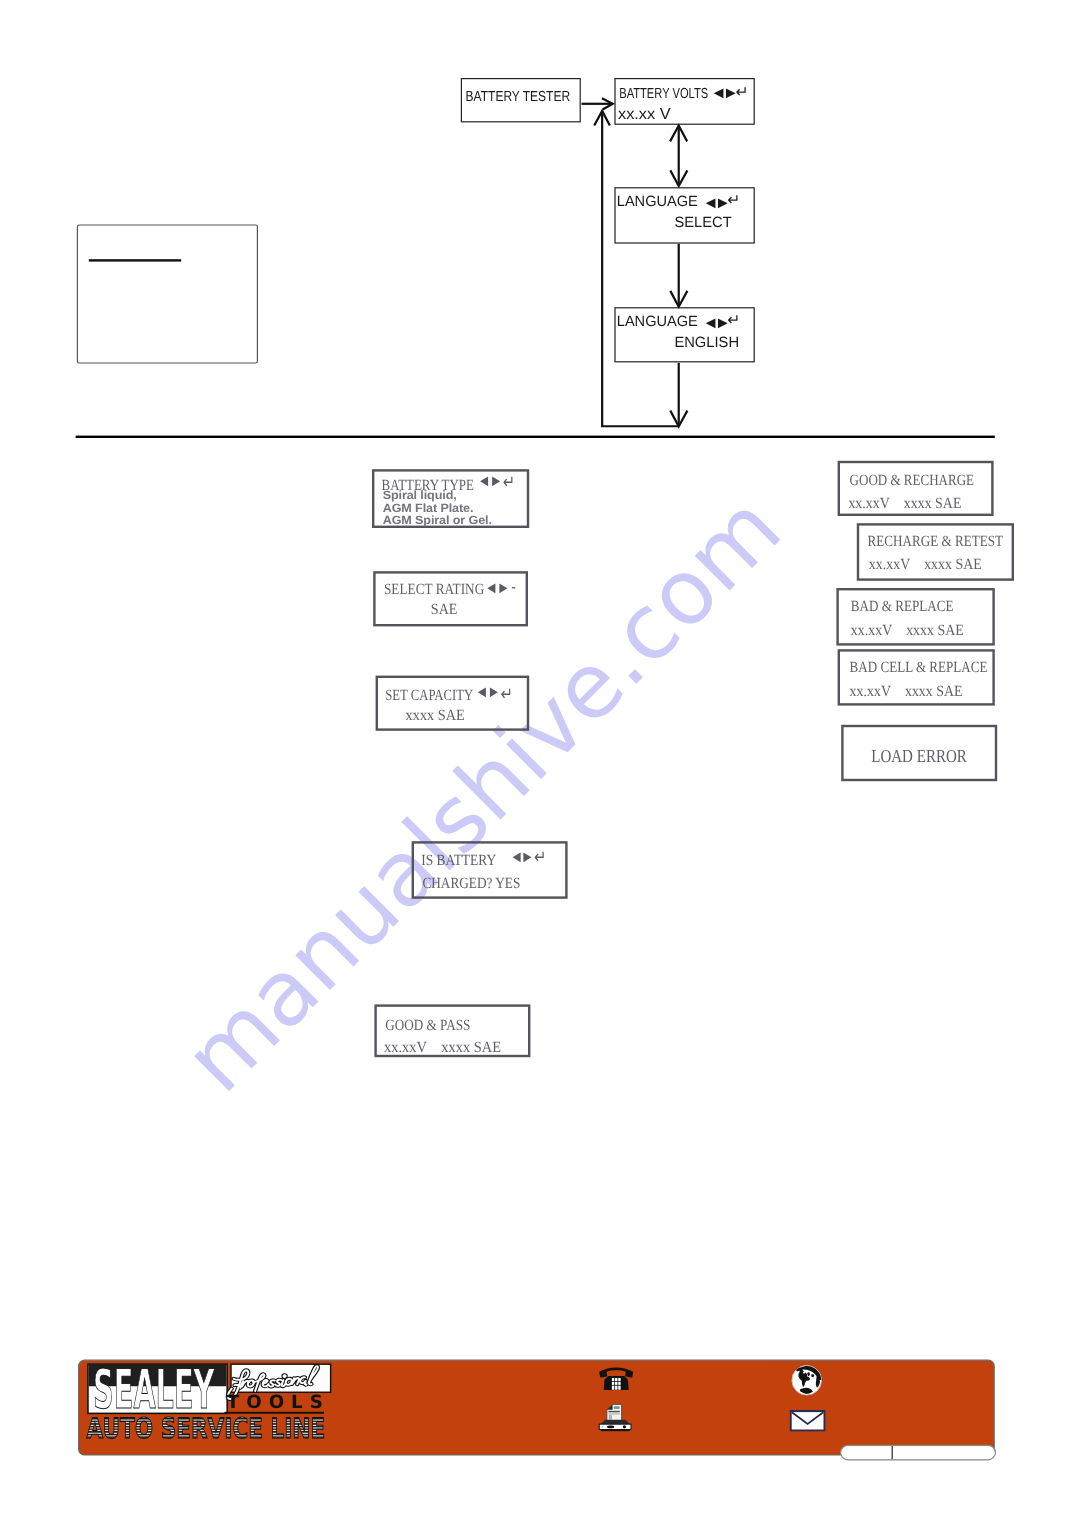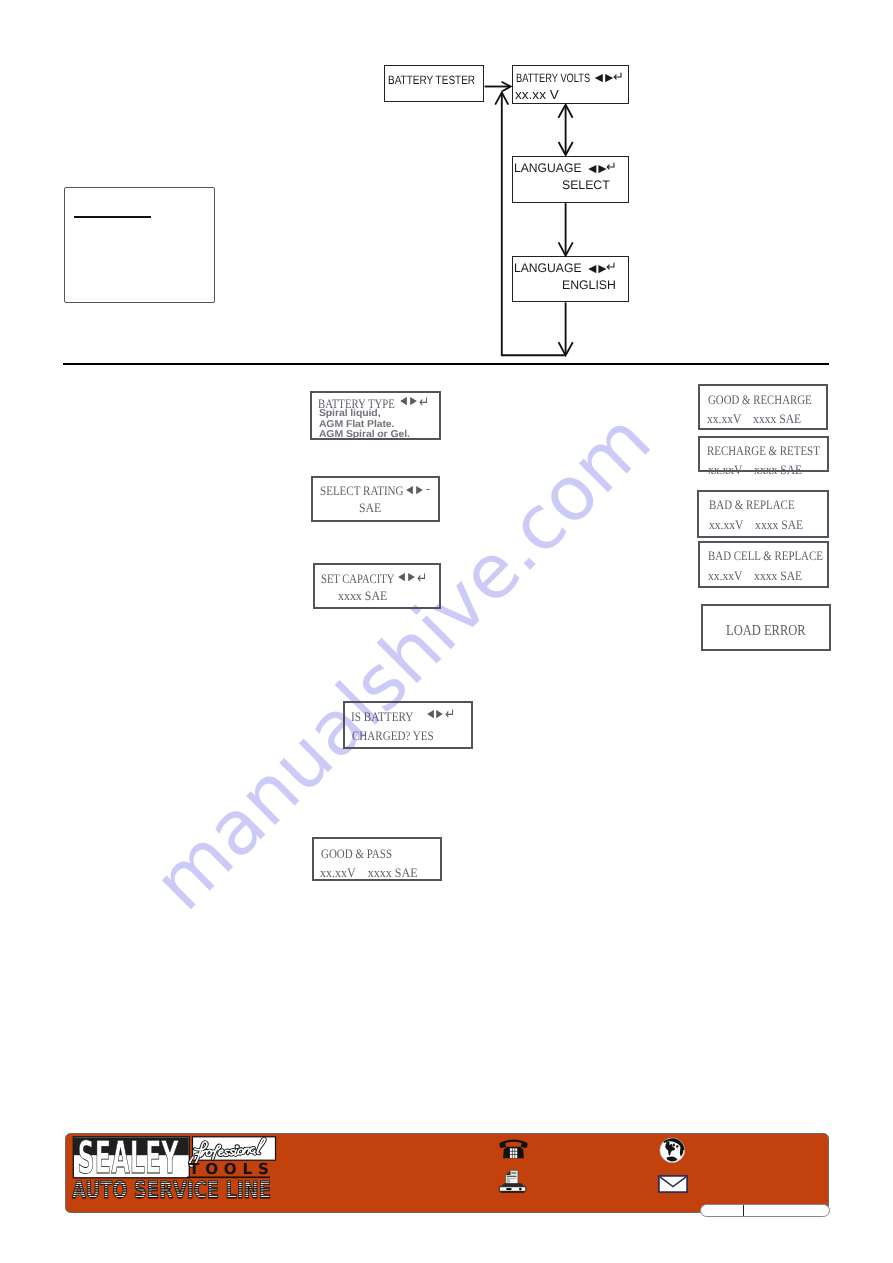--- a/index.html
+++ b/index.html
@@ -59,21 +59,21 @@
   
   #m0{left:310px;top:391px;width:131px;height:49px;}
   #m1{left:311px;top:476px;width:129px;height:46px;}
   #m2{left:313px;top:563px;width:128px;height:46px;}
   #m3{left:311px;top:648px;width:130px;height:47px;}
   #m4{left:311px;top:701px;width:130px;height:48px;margin-left:32px;}
   #m5{left:312px;top:837px;width:130px;height:44px;}
 
   
   #r0{left:698px;top:384px;width:130px;height:46px;}
-  #r1{left:698px;top:436px;width:131px;height:36px;}
+  #r1{left:714px;top:436px;width:131px;height:48px;}
   #r2{left:697px;top:490px;width:132px;height:48px;}
   #r3{left:698px;top:541px;width:131px;height:47px;}
   #r4{left:701px;top:604px;width:130px;height:47px;}
 
   
   .mbox .ln{font-size:13px;transform:scaleX(0.82);transform-origin:0 50%;}
   .mbox{border-color:#53535b;color:#5f5f67;border-width:2.6px;padding-left:35px;}
   #m0 .a{left:6.4px;top:3.3px;transform:scaleX(0.829);}
   #m0 .b,#m0 .c,#m0 .d{font-size:10.5px;font-weight:bold;font-family:"Liberation Sans",sans-serif;
                         transform:scaleX(1.0) scaleY(0.95);letter-spacing:-0.1px;color:#74747d;}

